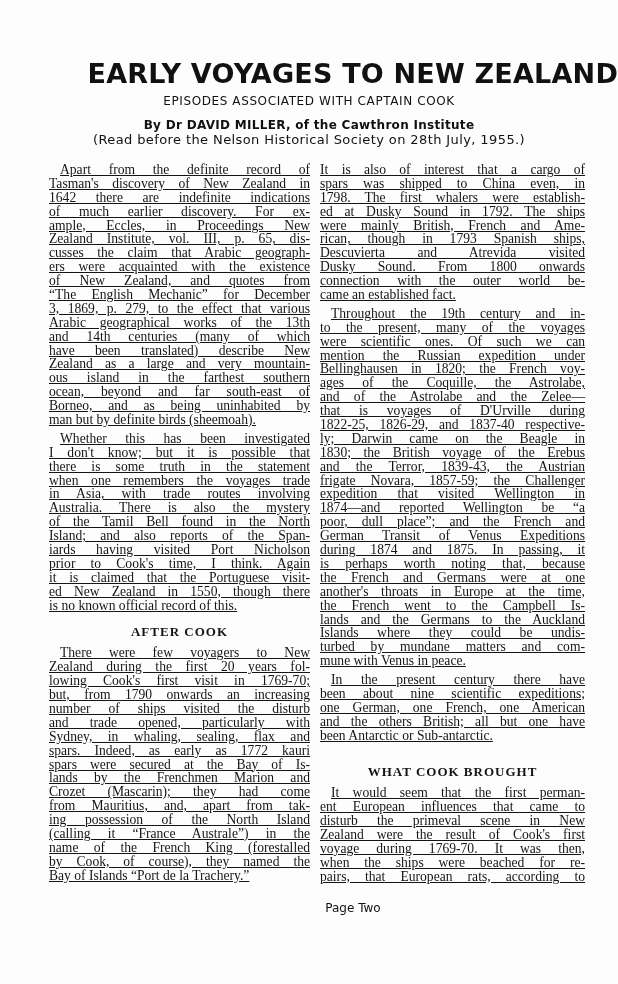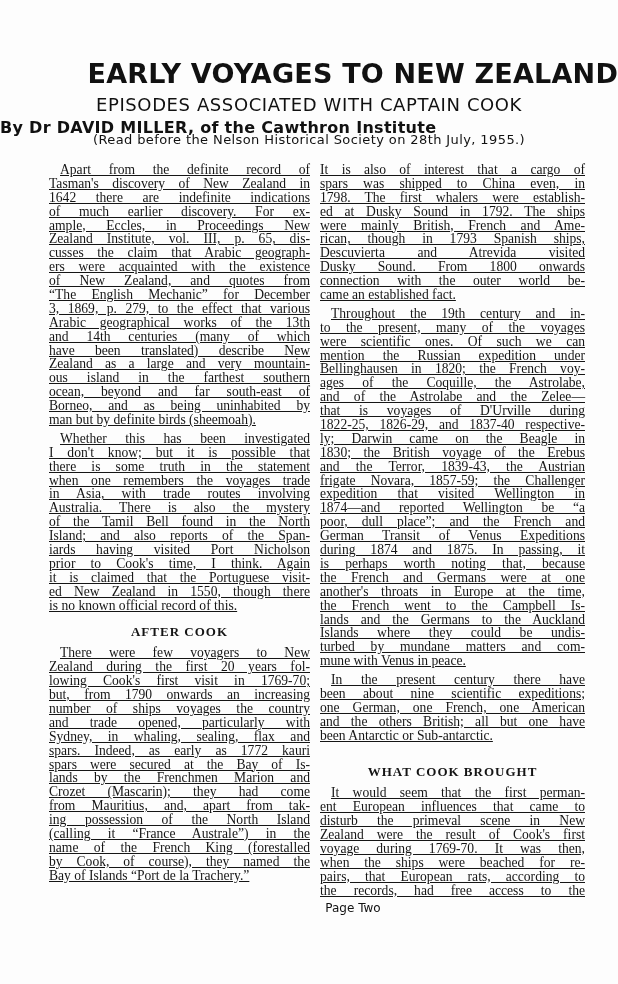--- a/index.html
+++ b/index.html
@@ -5,25 +5,25 @@
   html, body { margin: 0; padding: 0; background: #ffffff; }
   body { width: 618px; height: 984px; position: relative; overflow: hidden; color: #111; }
   .page { position: absolute; left: 0; top: 0; width: 618px; height: 984px; background: #fdfdfd; }
   .title {
     position: absolute; left: 0; width: 618px; top: 58px; text-align: right;
     font-family: "DejaVu Sans", sans-serif; font-weight: bold; font-size: 27px;
     letter-spacing: 0.2px; color: #111;
   }
   .subtitle {
     position: absolute; left: 0; width: 618px; top: 94px; text-align: center;
-    font-family: "DejaVu Sans", sans-serif; font-size: 18px; letter-spacing: 0.6px;
+    font-family: "DejaVu Sans", sans-serif; font-size: 12px; letter-spacing: 0.6px;
   }
   .byline {
-    position: absolute; left: 0; width: 618px; top: 118px; 
-    font-family: "DejaVu Sans", sans-serif; font-size: 16px; font-weight: bold; letter-spacing: 0.3px;
+    position: absolute; left: 0; width: 618px; top: 118px; text-align: center;
+    font-family: "DejaVu Sans", sans-serif; font-size: 12px; font-weight: bold; letter-spacing: 0.3px;
   }
   .readnote {
     position: absolute; left: 0; width: 618px; top: 132px; text-align: center;
     font-family: "DejaVu Sans", sans-serif; font-size: 13px; letter-spacing: 0.4px;
   }
   .col {
     position: absolute; top: 163px;
     font-family: "Liberation Serif", serif; font-size: 13.6px; line-height: 13.9px; color: #151515;
   }
   .col.left { left: 49px; width: 261px; }
@@ -89,21 +89,21 @@
         <span class="line">it is claimed that the Portuguese visit-</span>
         <span class="line">ed New Zealand in 1550, though there</span>
         <span class="line last">is no known official record of this.</span>
       </div>
     <div class="heading">AFTER COOK</div>
     <div class="para">
         <span class="line indent">There were few voyagers to New</span>
         <span class="line">Zealand during the first 20 years fol-</span>
         <span class="line">lowing Cook's first visit in 1769-70;</span>
         <span class="line">but, from 1790 onwards an increasing</span>
-        <span class="line">number of ships voyages the country</span>
+        <span class="line">number of ships visited the disturb</span>
         <span class="line">and trade opened, particularly with</span>
         <span class="line">Sydney, in whaling, sealing, flax and</span>
         <span class="line">spars.  Indeed, as early as 1772 kauri</span>
         <span class="line">spars were secured at the Bay of Is-</span>
         <span class="line">lands by the Frenchmen Marion and</span>
         <span class="line">Crozet (Mascarin); they had come</span>
         <span class="line">from Mauritius, and, apart from tak-</span>
         <span class="line">ing possession of the North Island</span>
         <span class="line">(calling it “France Australe”) in the</span>
         <span class="line">name of the French King (forestalled</span>
@@ -164,18 +164,17 @@
       </div>
     <div class="heading h2">WHAT COOK BROUGHT</div>
     <div class="para">
         <span class="line indent">It would seem that the first perman-</span>
         <span class="line">ent European influences that came to</span>
         <span class="line">disturb the primeval scene in New</span>
         <span class="line">Zealand were the result of Cook's first</span>
         <span class="line">voyage during 1769-70.  It was then,</span>
         <span class="line">when the ships were beached for re-</span>
         <span class="line">pairs, that European rats, according to</span>
-        <span class="line">the records, had free access to the</span>
       </div>
   </div>
 
   <div class="footer">Page Two</div>
 </div>
 
 </body></html>

